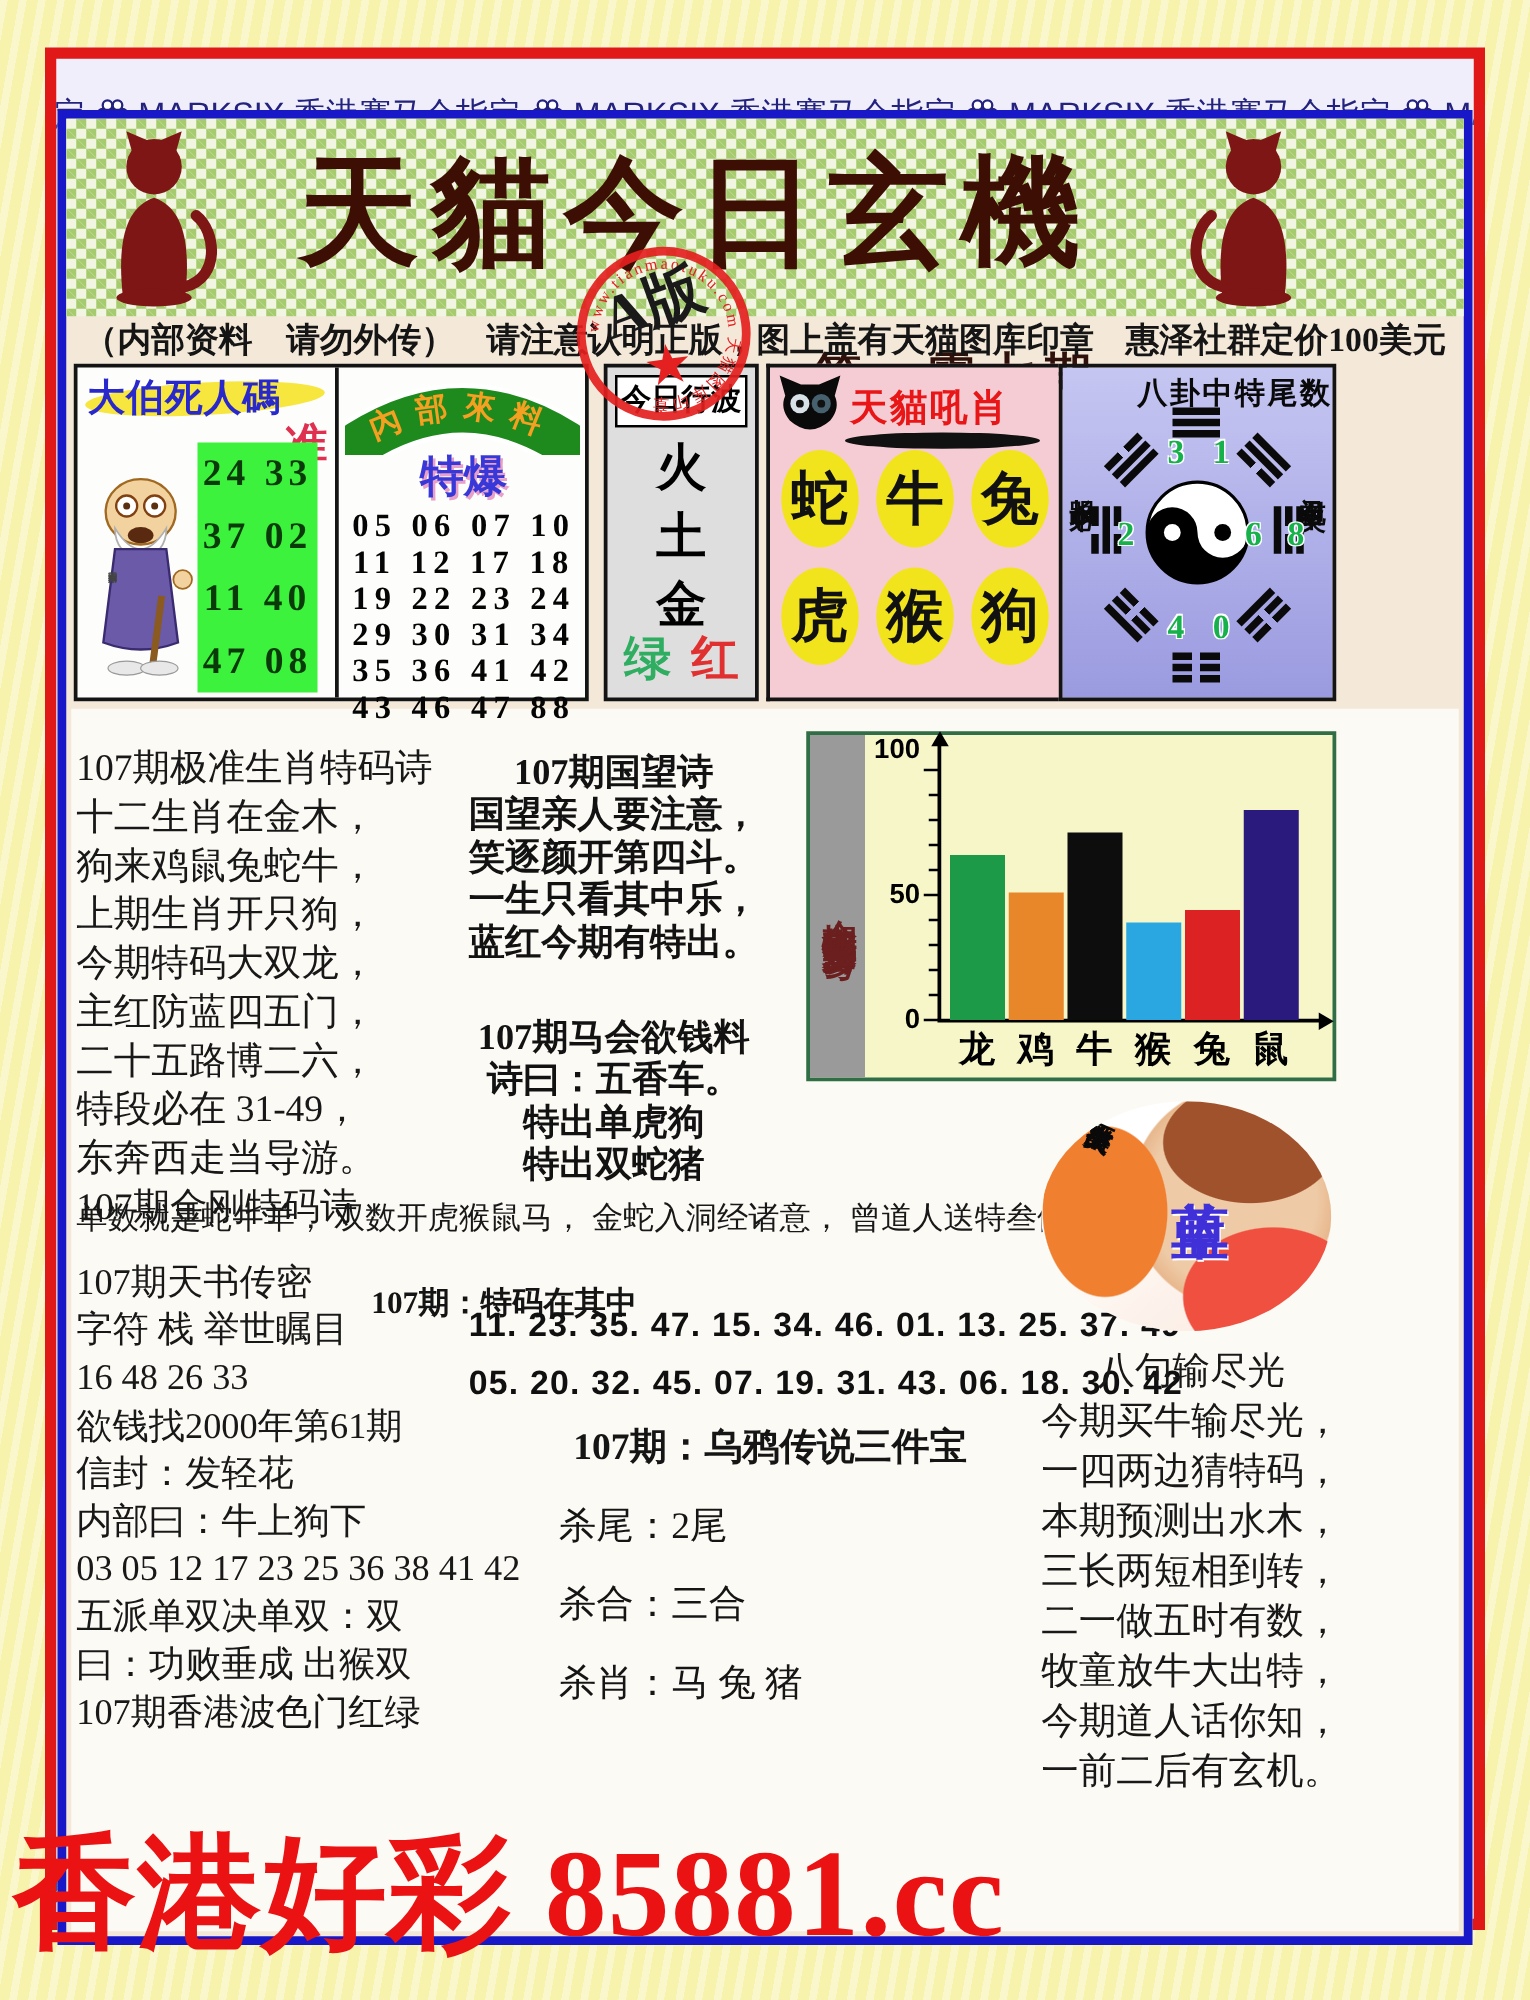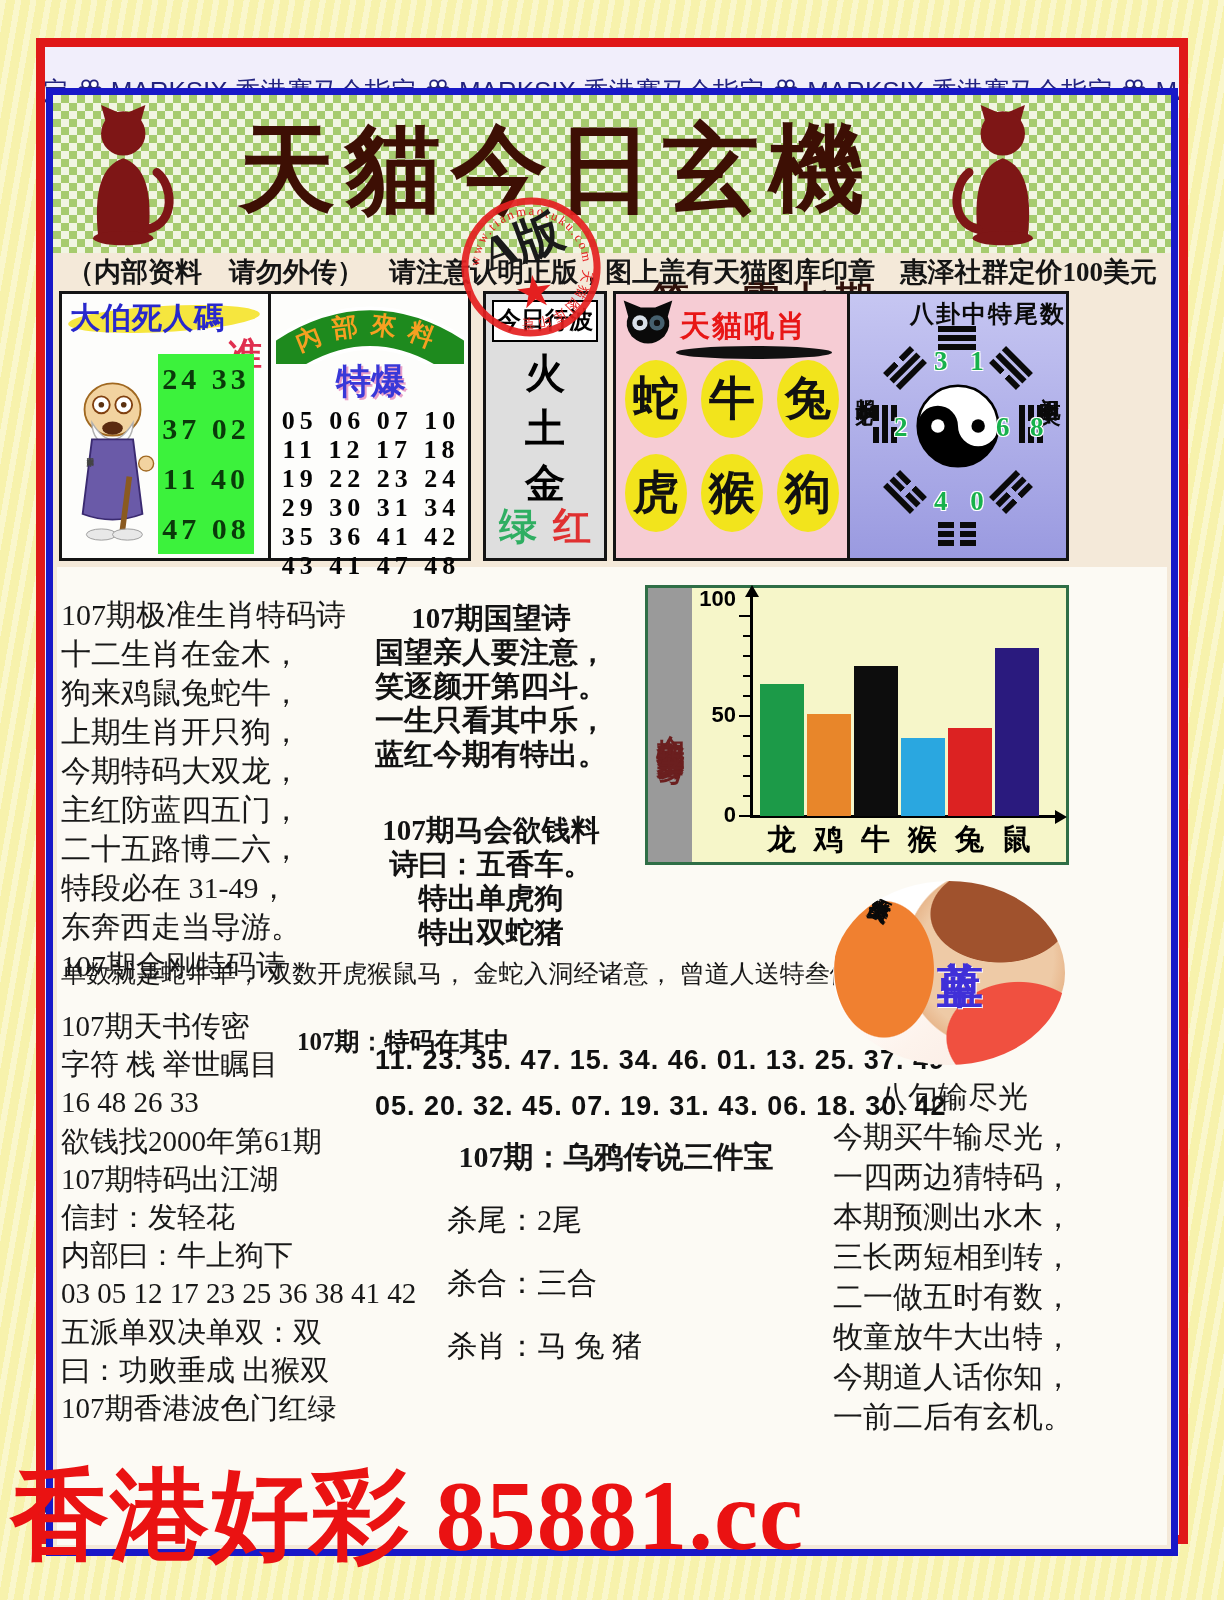--- a/index.html
+++ b/index.html
@@ -325,21 +325,21 @@
         <path id="arcp" d="M14,64 Q100,12 186,64" fill="none"></path>
         <text font-size="27" font-weight="bold" fill="#f5a021" letter-spacing="12" text-anchor="middle"><textPath href="#arcp" startOffset="50%">內部來料</textPath></text>
       </svg>
       <div id="ib-sub">特爆</div>
       <div id="ib-rows">
         <div>05 06 07 10</div>
         <div>11 12 17 18</div>
         <div>19 22 23 24</div>
         <div>29 30 31 34</div>
         <div>35 36 41 42</div>
-        <div>43 41 47 48</div>
+        <div>43 46 47 88</div>
       </div>
     </div>
 
     <div id="box-xingbo" class="pbox">
       <div id="xb-head">今日行波</div>
       <div id="xb-elems">
         <div>火</div>
         <div>土</div>
         <div>金</div>
       </div>
@@ -500,21 +500,20 @@
       </div>
     </div>
 
     <div id="long-line">单数就是蛇牛羊， 双数开虎猴鼠马， 金蛇入洞经诸意， 曾道人送特叁伍。</div>
 
     <div id="tianshu">
       <div>107期天书传密</div>
       <div>字符 栈 举世瞩目</div>
       <div>16 48 26 33</div>
       <div>欲钱找2000年第61期</div>
-      <div>107期特码出江湖</div>
       <div>信封：发轻花</div>
       <div>内部曰：牛上狗下</div>
       <div>03 05 12 17 23 25 36 38 41 42</div>
       <div>五派单双决单双：双</div>
       <div>曰：功败垂成 出猴双</div>
       <div>107期香港波色门红绿</div>
     </div>
 
     <div id="secret-head">107期：特码在其中</div>
     <div id="secret-row1" class="secret-row">11. 23. 35. 47. 15. 34. 46. 01. 13. 25. 37. 49</div>

